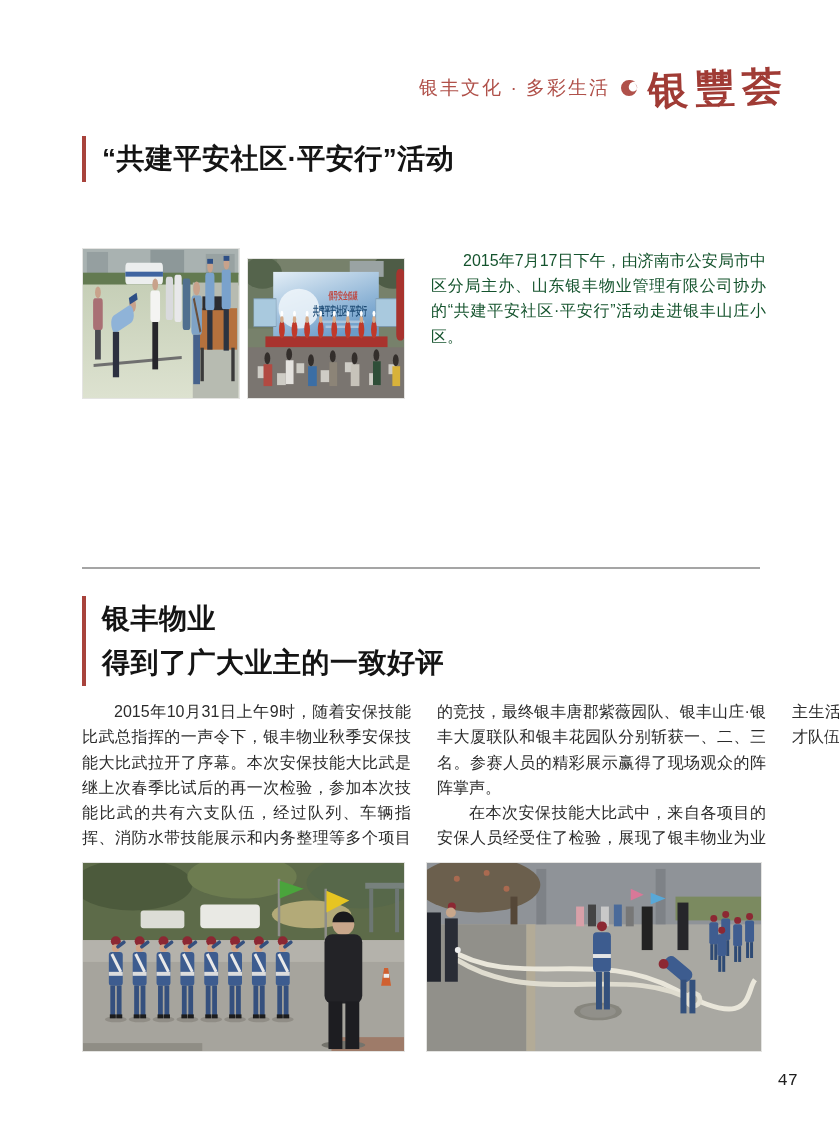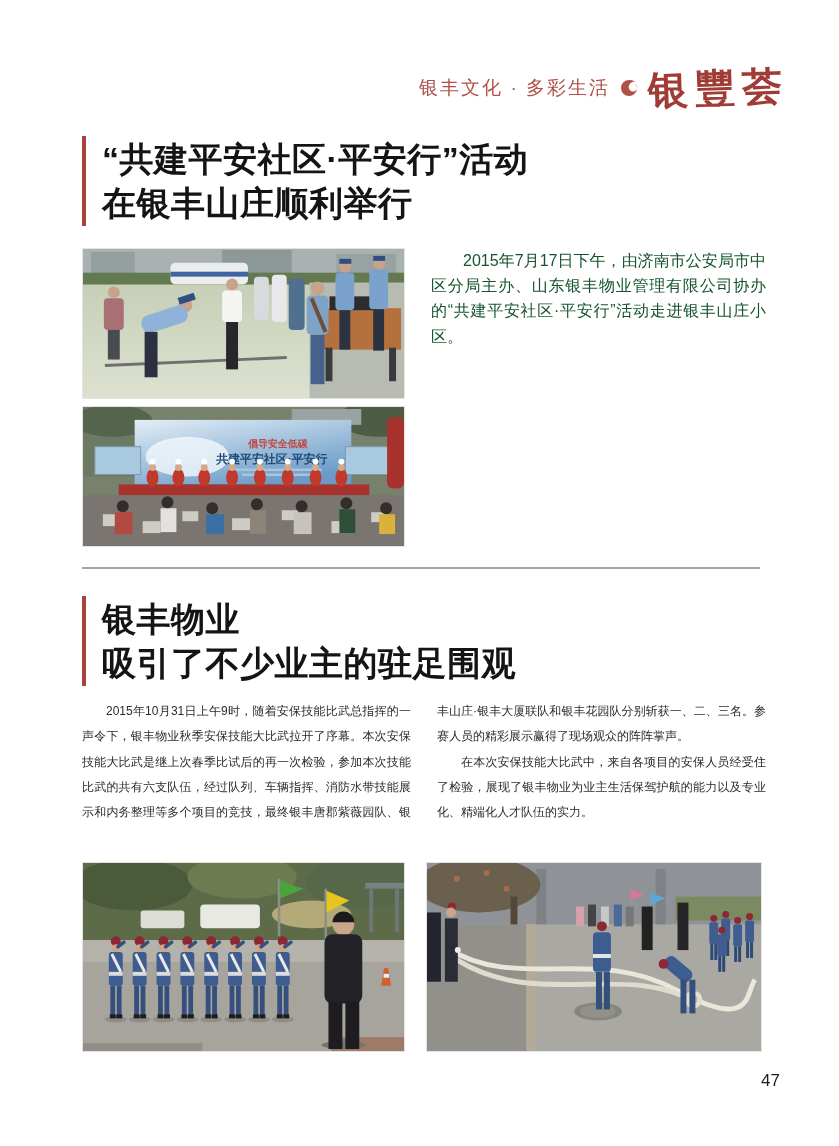--- a/index.html
+++ b/index.html
@@ -20,76 +20,75 @@
     font-size:40px; font-weight:bold; color:#a03b35;
     letter-spacing:7px; line-height:1; transform:rotate(-2deg);
   }
 
   
   .sec-title {
     position:absolute; left:82px;
     border-left:4px solid #a8433c; padding:1px 0 1px 16px;
   }
   .sec-title .tl {
-    margin:0; font-size:34px; line-height:44px; font-weight:800;
+    margin:0; font-size:28px; line-height:44px; font-weight:800;
     color:#141414; letter-spacing:0.5px; white-space:nowrap;
   }
   #title1 { top:136px; }
   #title2 { top:596px; }
 
   
   .row1 { position:absolute; top:248px; left:82px; width:684px; display:flex; gap:26px; }
-  .photos-col { width:323px; display:flex; flex-direction:column; gap:7px; }
+  .photos-col { width:323px; display:flex; flex-direction:row; gap:7px;align-items:flex-end; }
   .photo { box-sizing:border-box; border:1px solid #e4e4e2; background:#f2f2f0; }
   .photo svg { display:block; width:100%; height:100%; }
   .ph1 { height:151px; }
   .ph2 { height:141px; }
   .body-text {
     width:335px; font-size:16px; line-height:25.2px; color:#14532d;
     text-align:justify;
   }
   .body-text p, .cols p { margin:0; text-indent:2em; }
 
   
   .divider { position:absolute; top:567px; left:82px; width:678px; height:0; border-top:2px solid #a5a5a5; }
 
   
   .cols {
     position:absolute; top:699px; left:82px; width:684px; height:153px;
     column-count:2; column-gap:26px; column-fill:auto;
-    font-size:12px; line-height:25.3px; color:#2b2b2b; text-align:justify;
+    font-size:16px; line-height:25.3px; color:#2b2b2b; text-align:justify;
   }
 
   .row2 { position:absolute; top:862px; left:82px; display:flex; gap:21px; }
   .ph3 { width:323px; height:190px; }
   .ph4 { width:336px; height:190px; }
 
   
   .pageno {
-    position:absolute; top:1071px; right:59px;
-    font-family:Liberation Sans, sans-serif;
+    position:absolute; top:1071px; right:41px;
+    font-family:Liberation Mono, monospace;
     font-size:17px; color:#1e1e1e;
   }
 </style>
 </head>
 <body>
 
 <div class="page">
 
   <div class="mag-header">
     <span class="tagline">银丰文化 · 多彩生活</span>
     <svg class="swirl" viewBox="0 0 20 20" aria-hidden="true">
       <path d="M10 2a8 8 0 1 0 8 8c0-2.8-1.9-4.8-4-4.8a4.2 4.2 0 1 1-4.2 4.2c0-4 3.2-6.4 6.4-5.6A8 8 0 0 0 10 2z" fill="#b0514a"></path>
     </svg>
     <span class="logo-script">银豐荟</span>
   </div>
 
   <div class="sec-title" id="title1">
     <div class="tl">“共建平安社区·平安行”活动</div>
-    <div class="tl">在银丰山庄顺利举行</div>
   </div>
 
   <div class="row1">
     <div class="photos-col">
 
       <div class="photo ph1">
         <svg viewBox="0 0 323 151" preserveAspectRatio="none">
           <defs>
             <linearGradient id="p1g" x1="0" y1="0" x2="0" y2="1">
               <stop offset="0" stop-color="#c6cfb7"></stop>
@@ -226,21 +225,21 @@
 
     <div class="body-text">
       <p>2015年7月17日下午，由济南市公安局市中区分局主办、山东银丰物业管理有限公司协办的“共建平安社区·平安行”活动走进银丰山庄小区。</p>
     </div>
   </div>
 
   <div class="divider"></div>
 
   <div class="sec-title" id="title2">
     <div class="tl">银丰物业</div>
-    <div class="tl">吸引了不少业主的驻足围观</div>
+    <div class="tl">得到了广大业主的一致好评</div>
   </div>
 
   <div class="cols">
     <p>2015年10月31日上午9时，随着安保技能比武总指挥的一声令下，银丰物业秋季安保技能大比武拉开了序幕。本次安保技能大比武是继上次春季比试后的再一次检验，参加本次技能比武的共有六支队伍，经过队列、车辆指挥、消防水带技能展示和内务整理等多个项目的竞技，最终银丰唐郡紫薇园队、银丰山庄·银丰大厦联队和银丰花园队分别斩获一、二、三名。参赛人员的精彩展示赢得了现场观众的阵阵掌声。</p>
     <p>在本次安保技能大比武中，来自各项目的安保人员经受住了检验，展现了银丰物业为业主生活保驾护航的能力以及专业化、精端化人才队伍的实力。</p>
   </div>
 
   <div class="row2">
 
     <div class="photo ph3">

